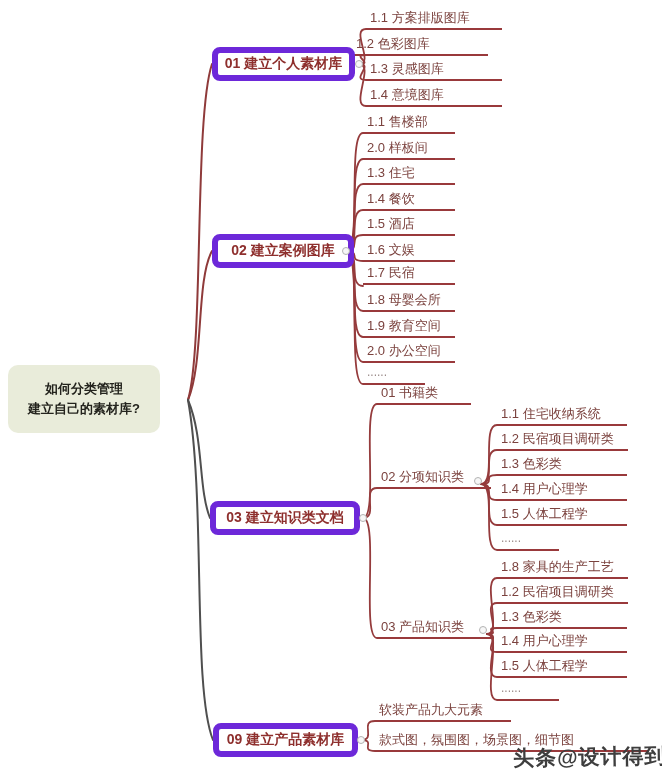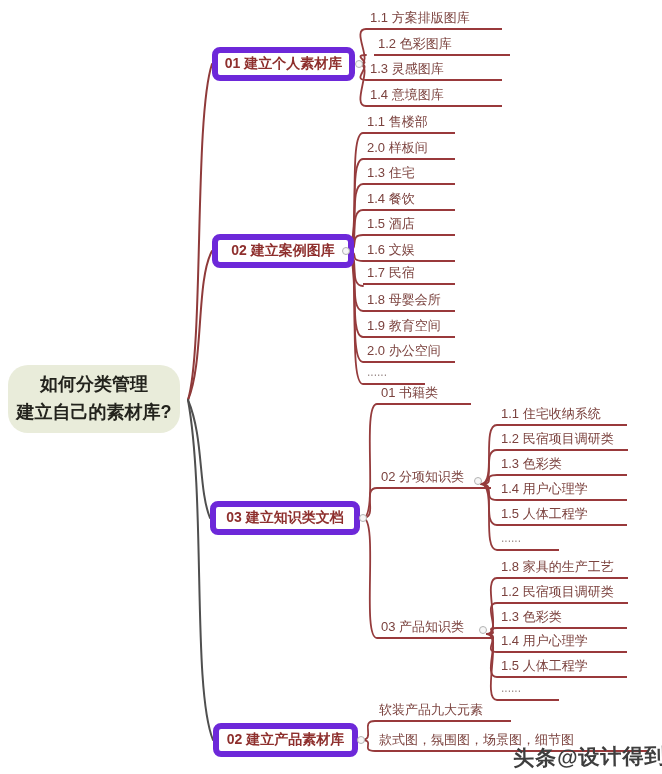--- a/index.html
+++ b/index.html
@@ -1,23 +1,23 @@
 <!DOCTYPE html>
 <html><head>
 <meta charset="utf-8">
 <style>
   html,body{margin:0;padding:0;background:#ffffff;}
   body{font-family:"Liberation Sans","DejaVu Sans",sans-serif;}
   .canvas{position:relative;width:662px;height:774px;background:#ffffff;overflow:hidden;}
   svg.connectors{position:absolute;left:0;top:0;z-index:1;}
   .root-node{
-    position:absolute;left:8px;top:365px;width:172px;height:68px;z-index:3;
-    background:#e9ecda;border-radius:20px;display:flex;flex-direction:column;
+    position:absolute;left:8px;top:365px;width:152px;height:68px;z-index:3;
+    background:#e9ecda;border-radius:10px;display:flex;flex-direction:column;
     align-items:center;justify-content:center;color:#23231d;font-weight:bold;
-    font-size:18px;line-height:1.55;text-align:center;
+    font-size:13px;line-height:1.55;text-align:center;
   }
   .branch-node{
     position:absolute;z-index:3;background:#ffffff;border:6px solid #6d28d9;
     border-radius:8px;display:flex;align-items:center;justify-content:center;
     color:#8e2f2d;font-weight:bold;font-size:14px;white-space:nowrap;
     box-sizing:border-box;padding:0 8px;height:34px;
   }
   .leaf{
     position:absolute;z-index:2;color:#7b423e;font-size:13px;line-height:17px;
     height:18px;border-bottom:2px solid #99393b;white-space:nowrap;
@@ -101,31 +101,31 @@
   </svg>
 
   <div class="root-node">
     <span>如何分类管理</span>
     <span>建立自己的素材库?</span>
   </div>
 
   <div class="branch-node" style="left:212px;top:47px;width:143px;">01 建立个人素材库</div>
   <div class="branch-node" style="left:212px;top:234px;width:142px;">02 建立案例图库</div>
   <div class="branch-node" style="left:210px;top:501px;width:150px;">03 建立知识类文档</div>
-  <div class="branch-node" style="left:213px;top:723px;width:145px;">02 建立产品素材库</div>
+  <div class="branch-node" style="left:213px;top:723px;width:145px;">09 建立产品素材库</div>
 
   <div class="collapse-dot" style="left:355px;top:60px;"></div>
   <div class="collapse-dot" style="left:342px;top:247px;"></div>
   <div class="collapse-dot" style="left:359px;top:514px;"></div>
   <div class="collapse-dot" style="left:474px;top:477px;"></div>
   <div class="collapse-dot" style="left:479px;top:626px;"></div>
   <div class="collapse-dot" style="left:357px;top:736px;"></div>
 
   <div class="leaf" style="left:366px;top:9px;min-width:118px;">1.1 方案排版图库</div>
-  <div class="leaf" style="left:374px;top:35px;min-width:118px;">1.2 色彩图库</div>
+  <div class="leaf" style="left:352px;top:35px;min-width:118px;">1.2 色彩图库</div>
   <div class="leaf" style="left:366px;top:60px;min-width:118px;">1.3 灵感图库</div>
   <div class="leaf" style="left:366px;top:86px;min-width:118px;">1.4 意境图库</div>
 
   <div class="leaf" style="left:363px;top:113px;min-width:74px;">1.1 售楼部</div>
   <div class="leaf" style="left:363px;top:139px;min-width:74px;">2.0 样板间</div>
   <div class="leaf" style="left:363px;top:164px;min-width:74px;">1.3 住宅</div>
   <div class="leaf" style="left:363px;top:190px;min-width:74px;">1.4 餐饮</div>
   <div class="leaf" style="left:363px;top:215px;min-width:74px;">1.5 酒店</div>
   <div class="leaf" style="left:363px;top:241px;min-width:74px;">1.6 文娱</div>
   <div class="leaf" style="left:363px;top:264px;min-width:74px;">1.7 民宿</div>

